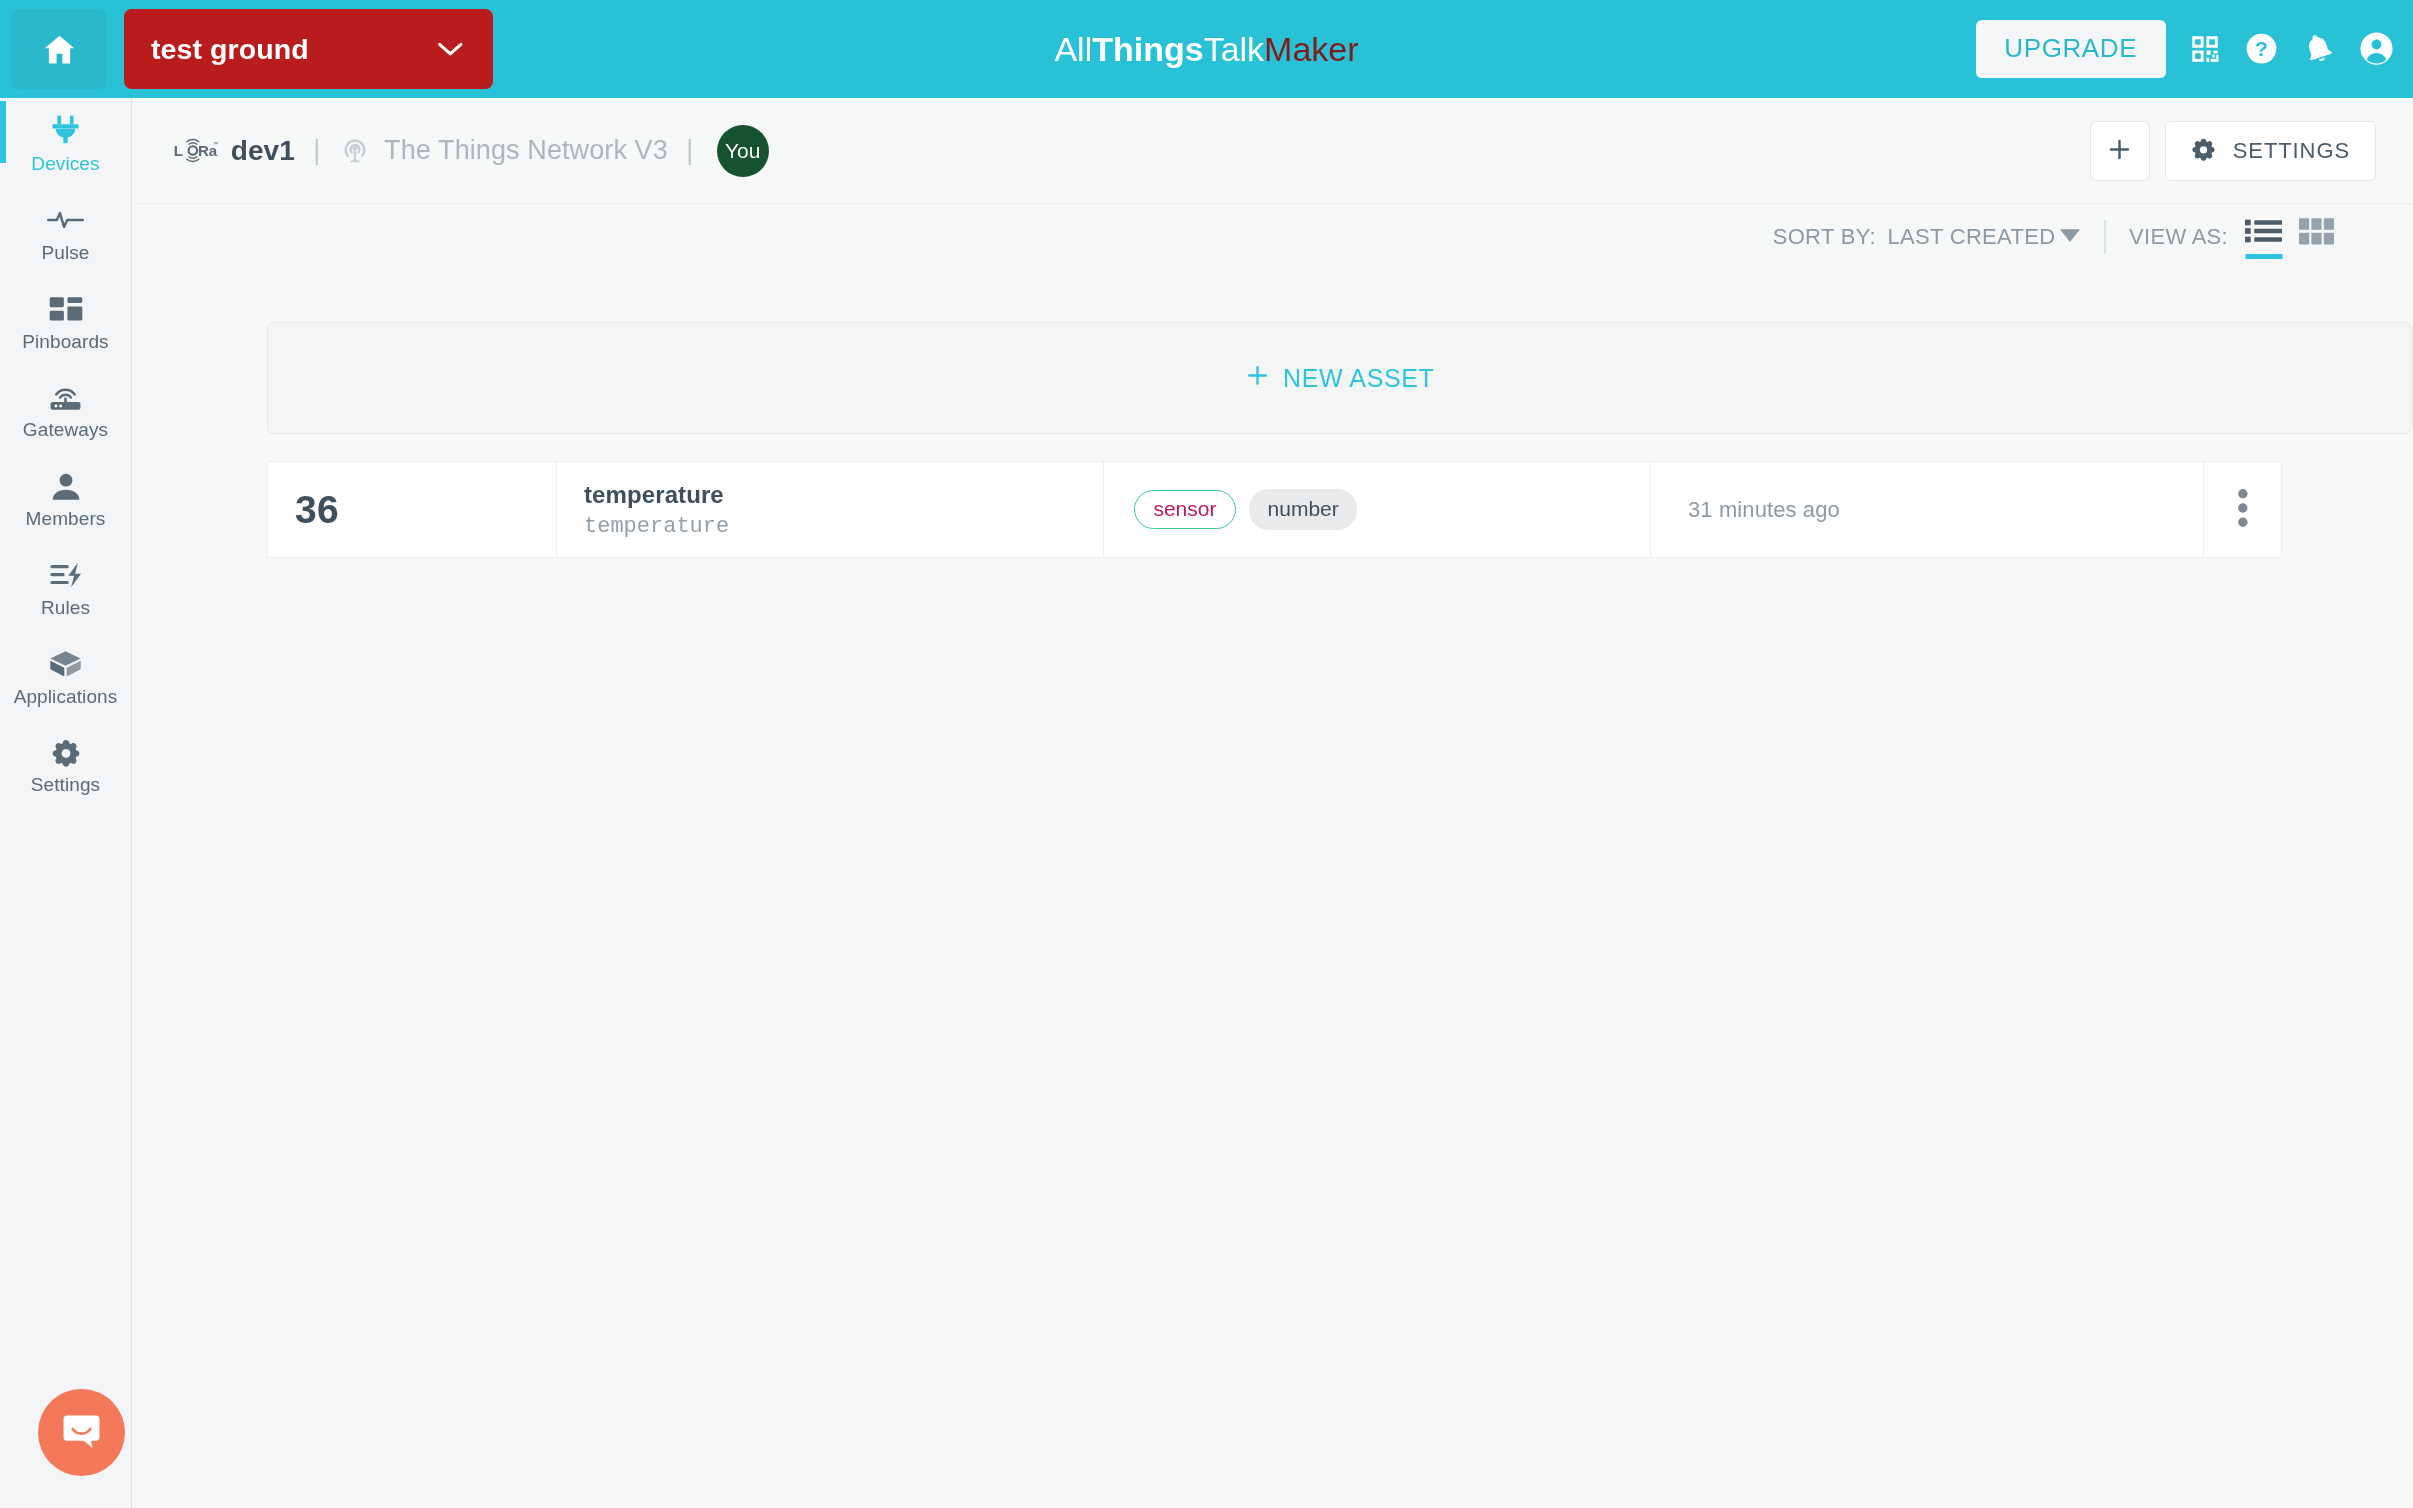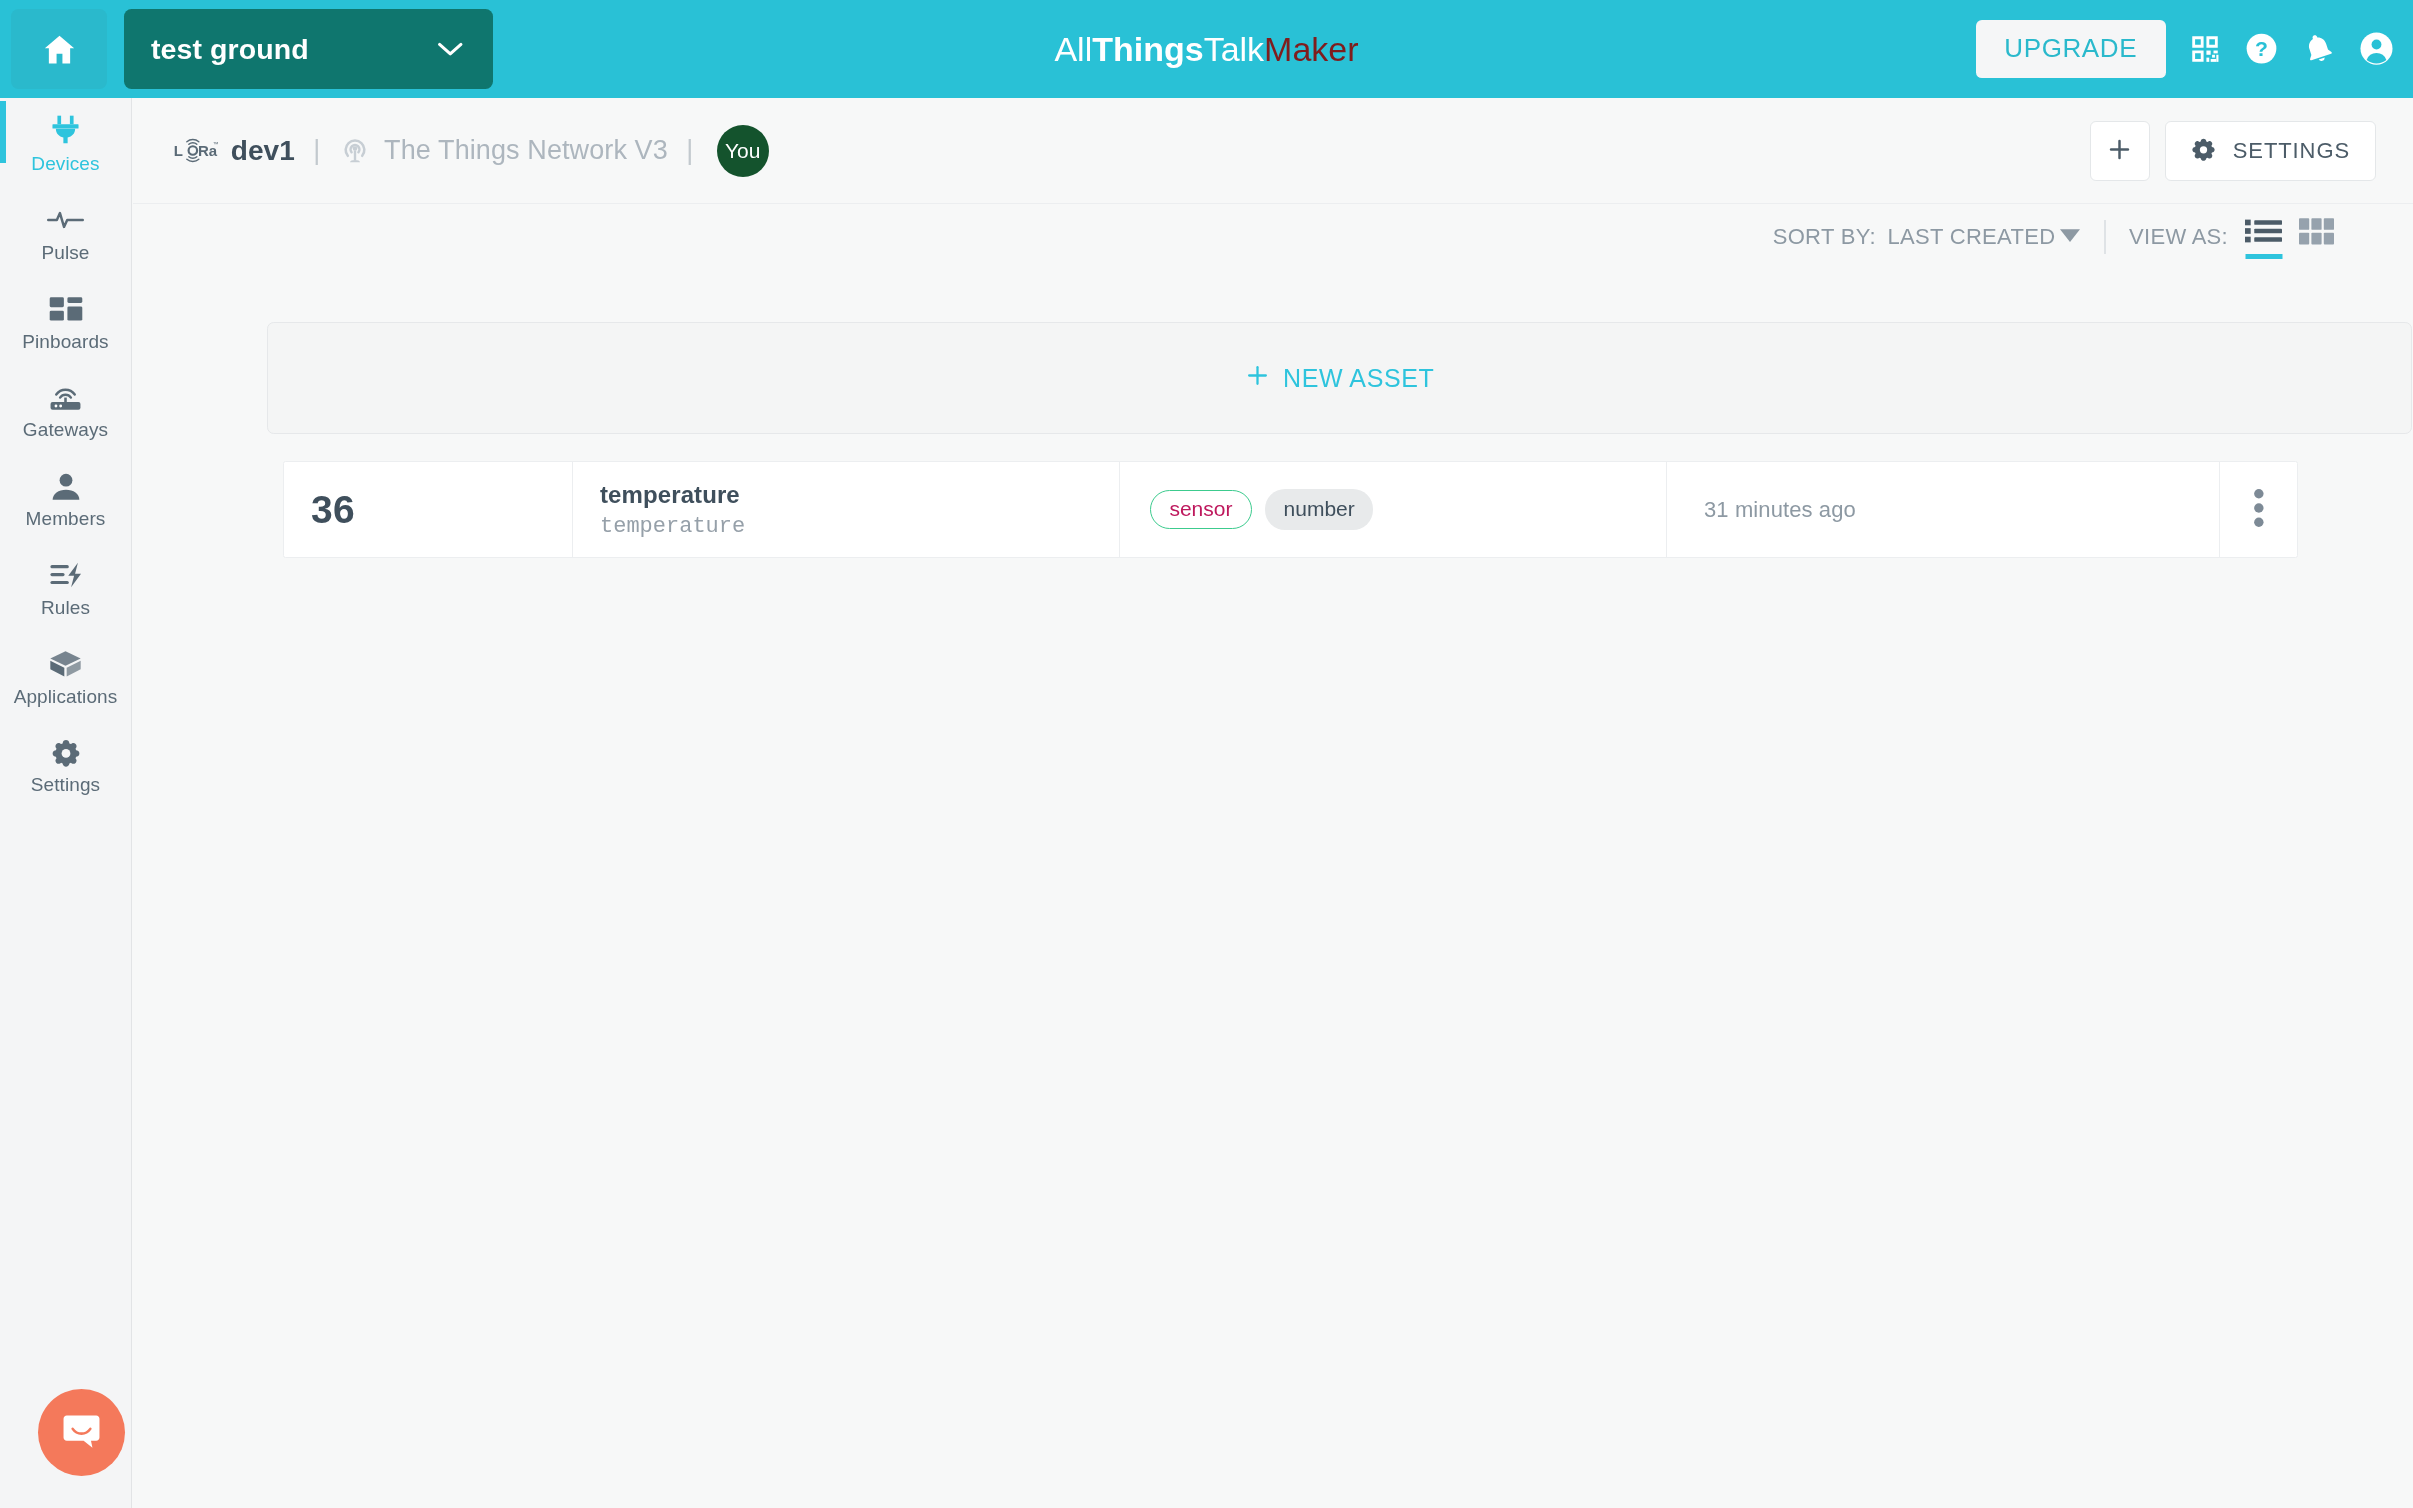--- a/index.html
+++ b/index.html
@@ -22,21 +22,21 @@
     width: 96px; height: 80px;
     background: #2ab9cc;
     border-radius: 7.5px;
     display: flex; align-items: center; justify-content: center;
     cursor: pointer;
   }
   .home-icon svg { display:block; }
   .workspace-select {
     margin-left: 17px;
     width: 369px; height: 80px;
-    background: #0f766e;
+    background: #b91c1c;
     border-radius: 7.5px;
     display: flex; align-items: center;
     padding: 0 28.5px 0 27px;
     cursor: pointer;
   }
   .workspace-name {
     flex: 1;
     color: #ffffff;
     font-size: 28.5px;
     font-weight: 700;
@@ -247,21 +247,21 @@
     cursor: pointer;
   }
   .new-asset-label {
     color: #2ec4dd;
     font-size: 25px;
     letter-spacing: 0.6px;
     display: flex; align-items: center; gap: 13.4px;
   }
   .asset-row {
     position: absolute;
-    left: 150px; top: 189px;
+    left: 134px; top: 189px;
     width: 2015px; height: 97px;
     background: #ffffff;
     border: 0.8px solid #eceef0;
     border-radius: 2.5px;
     display: flex; align-items: stretch;
   }
   .cell { display: flex; align-items: center; }
   .cell-value {
     width: 289px;
     border-right: 0.8px solid #eceef0;

